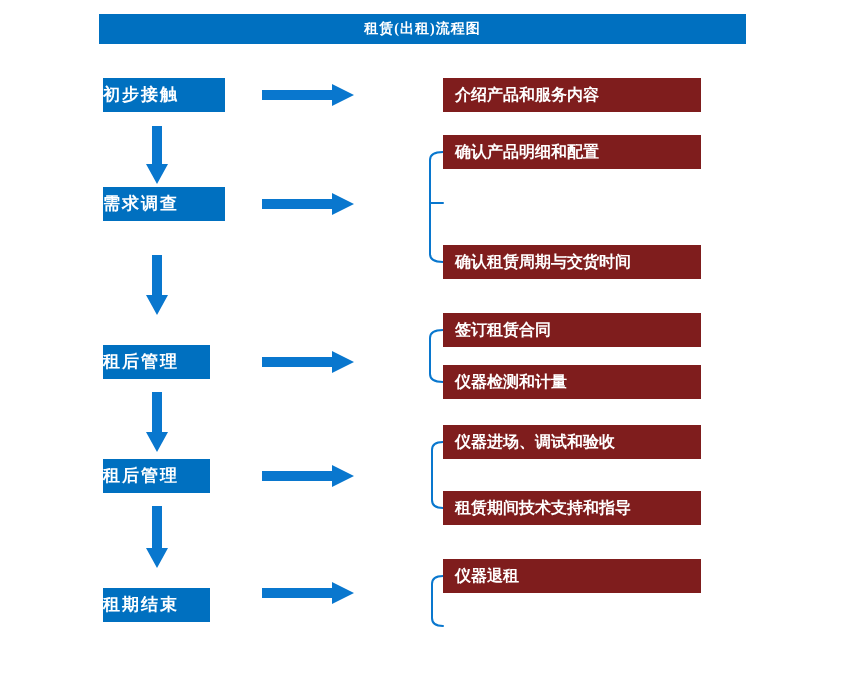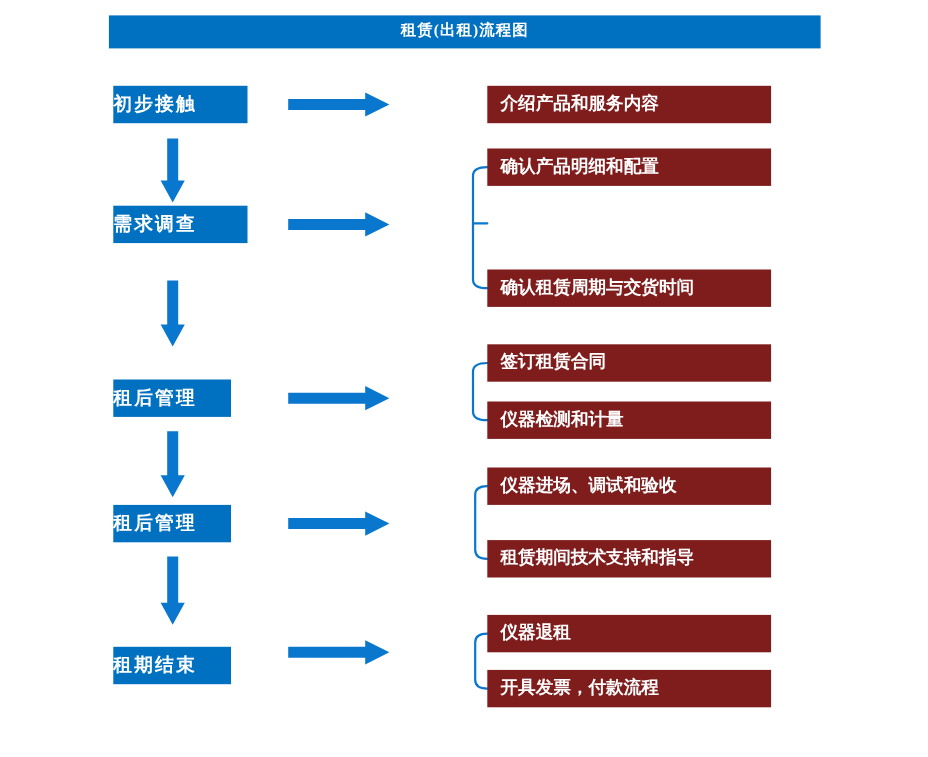--- a/index.html
+++ b/index.html
@@ -94,15 +94,14 @@
   <div class="detail" style="top:135px;">确认产品明细和配置</div>
   <div class="detail" style="top:245px;">确认租赁周期与交货时间</div>
 
   <div class="detail" style="top:313px;">签订租赁合同</div>
   <div class="detail" style="top:365px;">仪器检测和计量</div>
 
   <div class="detail" style="top:491px;">租赁期间技术支持和指导</div>
   <div class="detail" style="top:425px;">仪器进场、调试和验收</div>
 
   <div class="detail" style="top:559px;">仪器退租</div>
-  <div class="detail" style="top:609px;">开具发票，付款流程</div>
 
 </div>
 
 </body></html>

